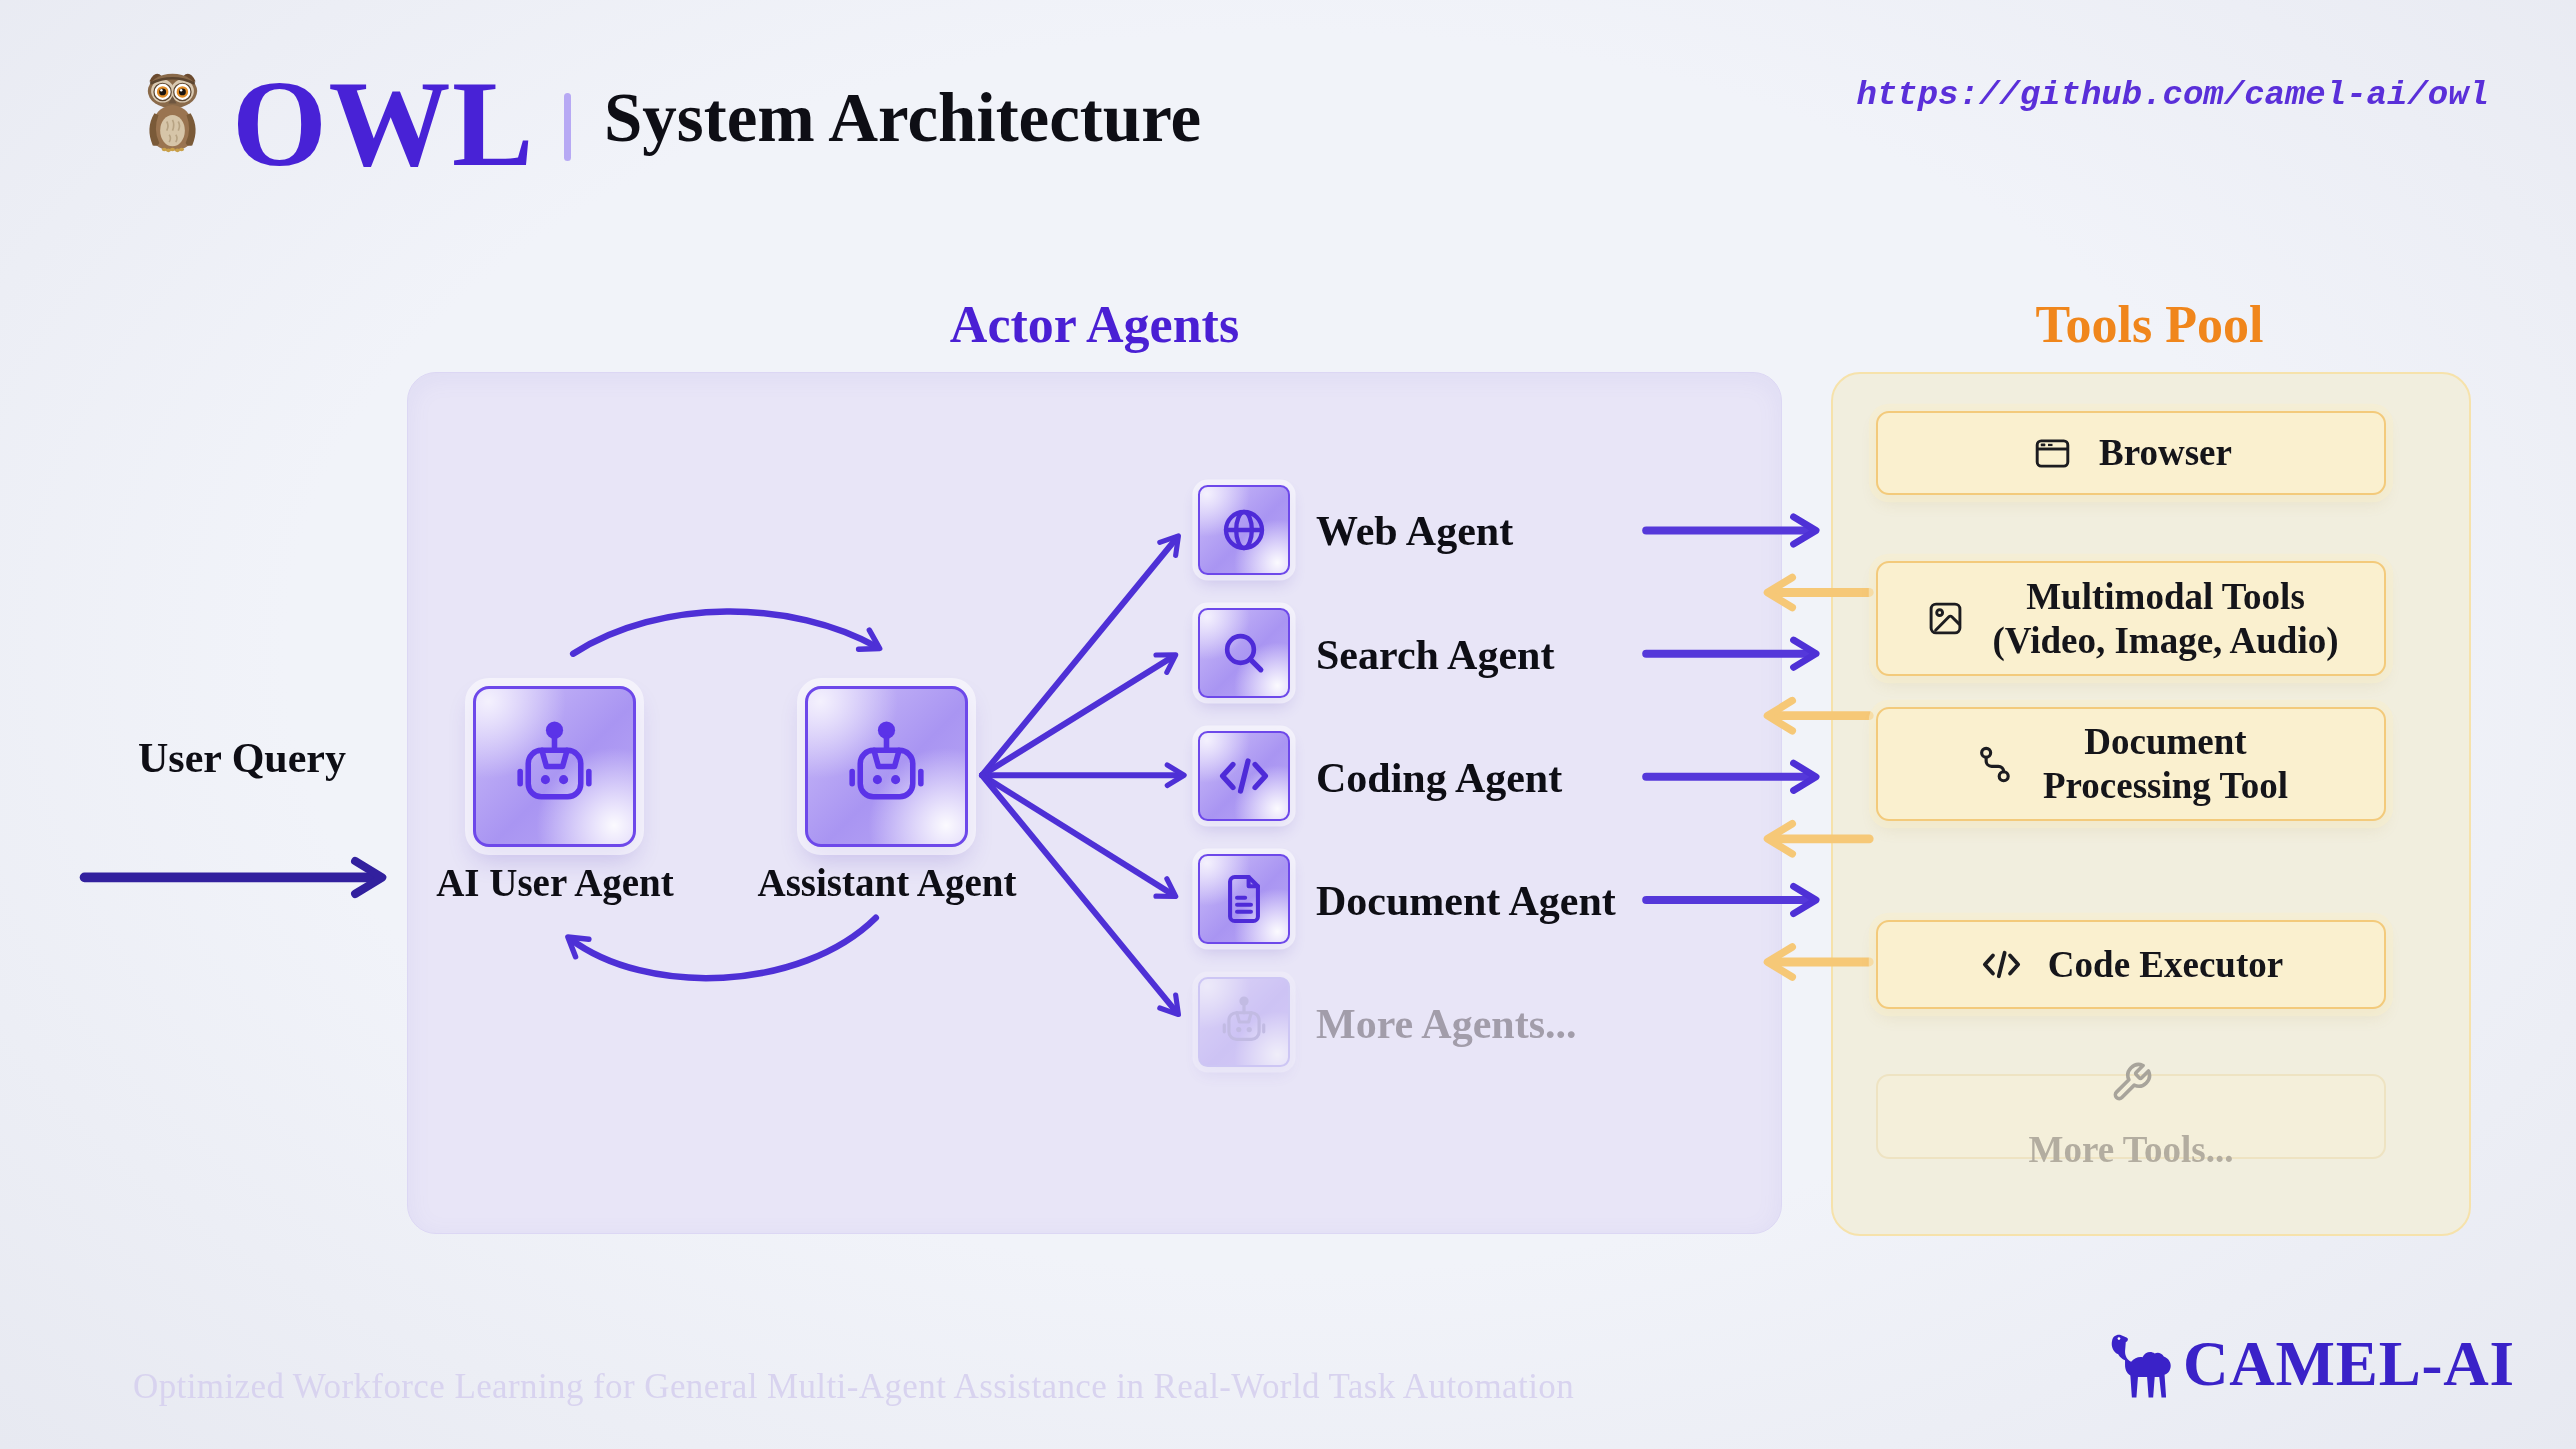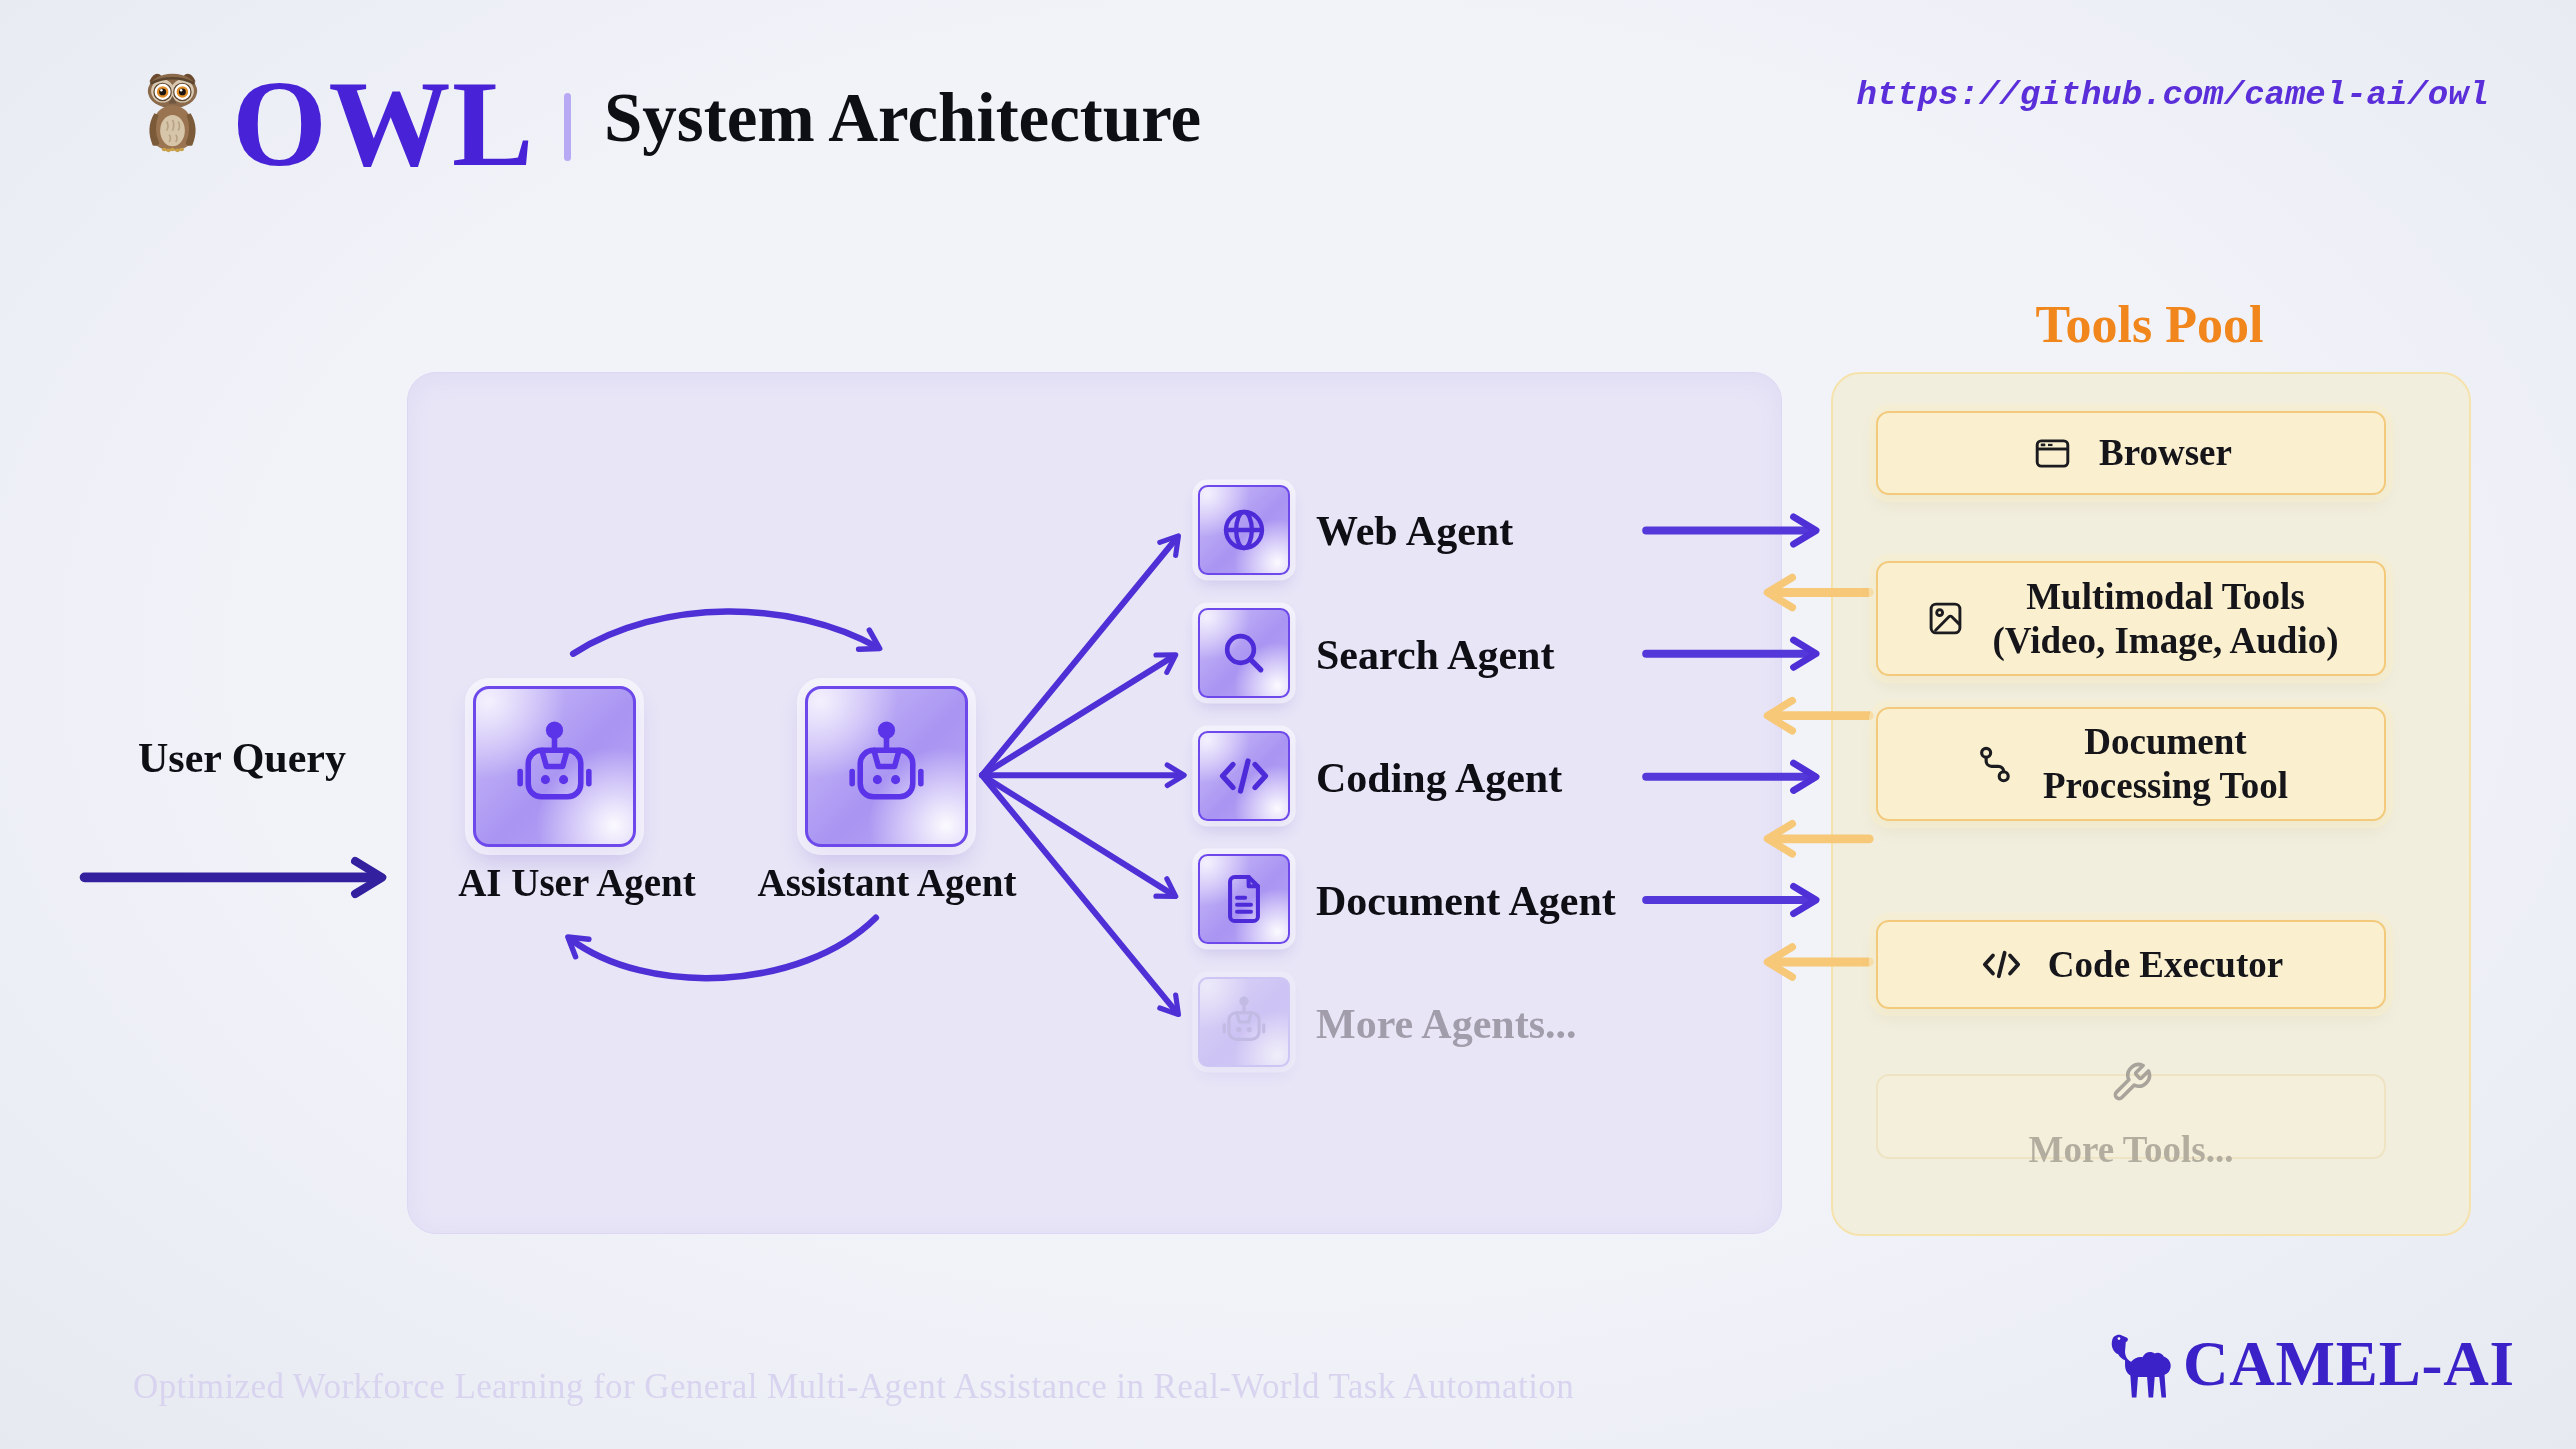--- a/index.html
+++ b/index.html
@@ -39,21 +39,21 @@
     display:flex;align-items:center;justify-content:center;
   }
   .agent-card.big{width:157px;height:155px;}
   .agent-card.mini{width:88px;height:86px;border-width:2.4px;border-radius:9.7px;
     box-shadow:0 0 0 5.6px rgba(255,255,255,.5), 0 8px 16px rgba(85,60,190,.2);}
   .agent-card.muted{opacity:.42;border-color:#a89df0;}
   .card-ai-user{left:473px;top:686px;}
   .card-assistant{left:805px;top:686px;}
 
   .agent-big-label{width:338px;text-align:center;font-size:39px;font-weight:700;color:#0e0e15;line-height:1;}
-  .ai-user-label{left:408px;top:863px;}
+  .ai-user-label{left:386px;top:863px;}
   .assistant-label{left:718px;top:863px;}
 
   .user-query-label{left:81px;top:734px;width:322px;text-align:center;font-size:42px;font-weight:700;color:#0e0e15;}
 
   
   .agent-row-card{left:1198px;}
   .agent-row-label{left:1316px;width:451px;font-size:42px;font-weight:700;color:#0e0e15;line-height:1;}
   .agent-row-label.muted{color:#a29daa;}
 
   
@@ -110,20 +110,21 @@
         <ellipse cx="54" cy="99" rx="3" ry="2.2"></ellipse>
           <ellipse cx="59" cy="98" rx="3" ry="2.2"></ellipse>
       </g>
     </svg>
   </span>
   <div class="abs logo-text">OWL</div>
   <div class="abs divider-bar"></div>
   <div class="abs page-title">System Architecture</div>
   <a class="abs repo-link" href="#">https://github.com/camel-ai/owl</a>
 
+  <div class="abs section-heading actor-heading">Actor Agents</div>
   <div class="abs section-heading tools-heading">Tools Pool</div>
 
   <div class="abs actor-box"></div>
   <div class="abs tools-box"></div>
 
   <svg class="abs" style="left:0;top:0" width="2576" height="1449" viewBox="0 0 3200 1800">
     <defs>
       <marker id="chev-purple" markerUnits="strokeWidth" markerWidth="4.6" markerHeight="4.6" viewBox="0 0 4.6 4.6" refX="3.2" refY="2.3" orient="auto">
         <path d="M0.8 0.6 L3.6 2.3 L0.8 4.0" fill="none" stroke="#4e30d6" stroke-width="0.85" stroke-linecap="round" stroke-linejoin="round"></path>
       </marker>

